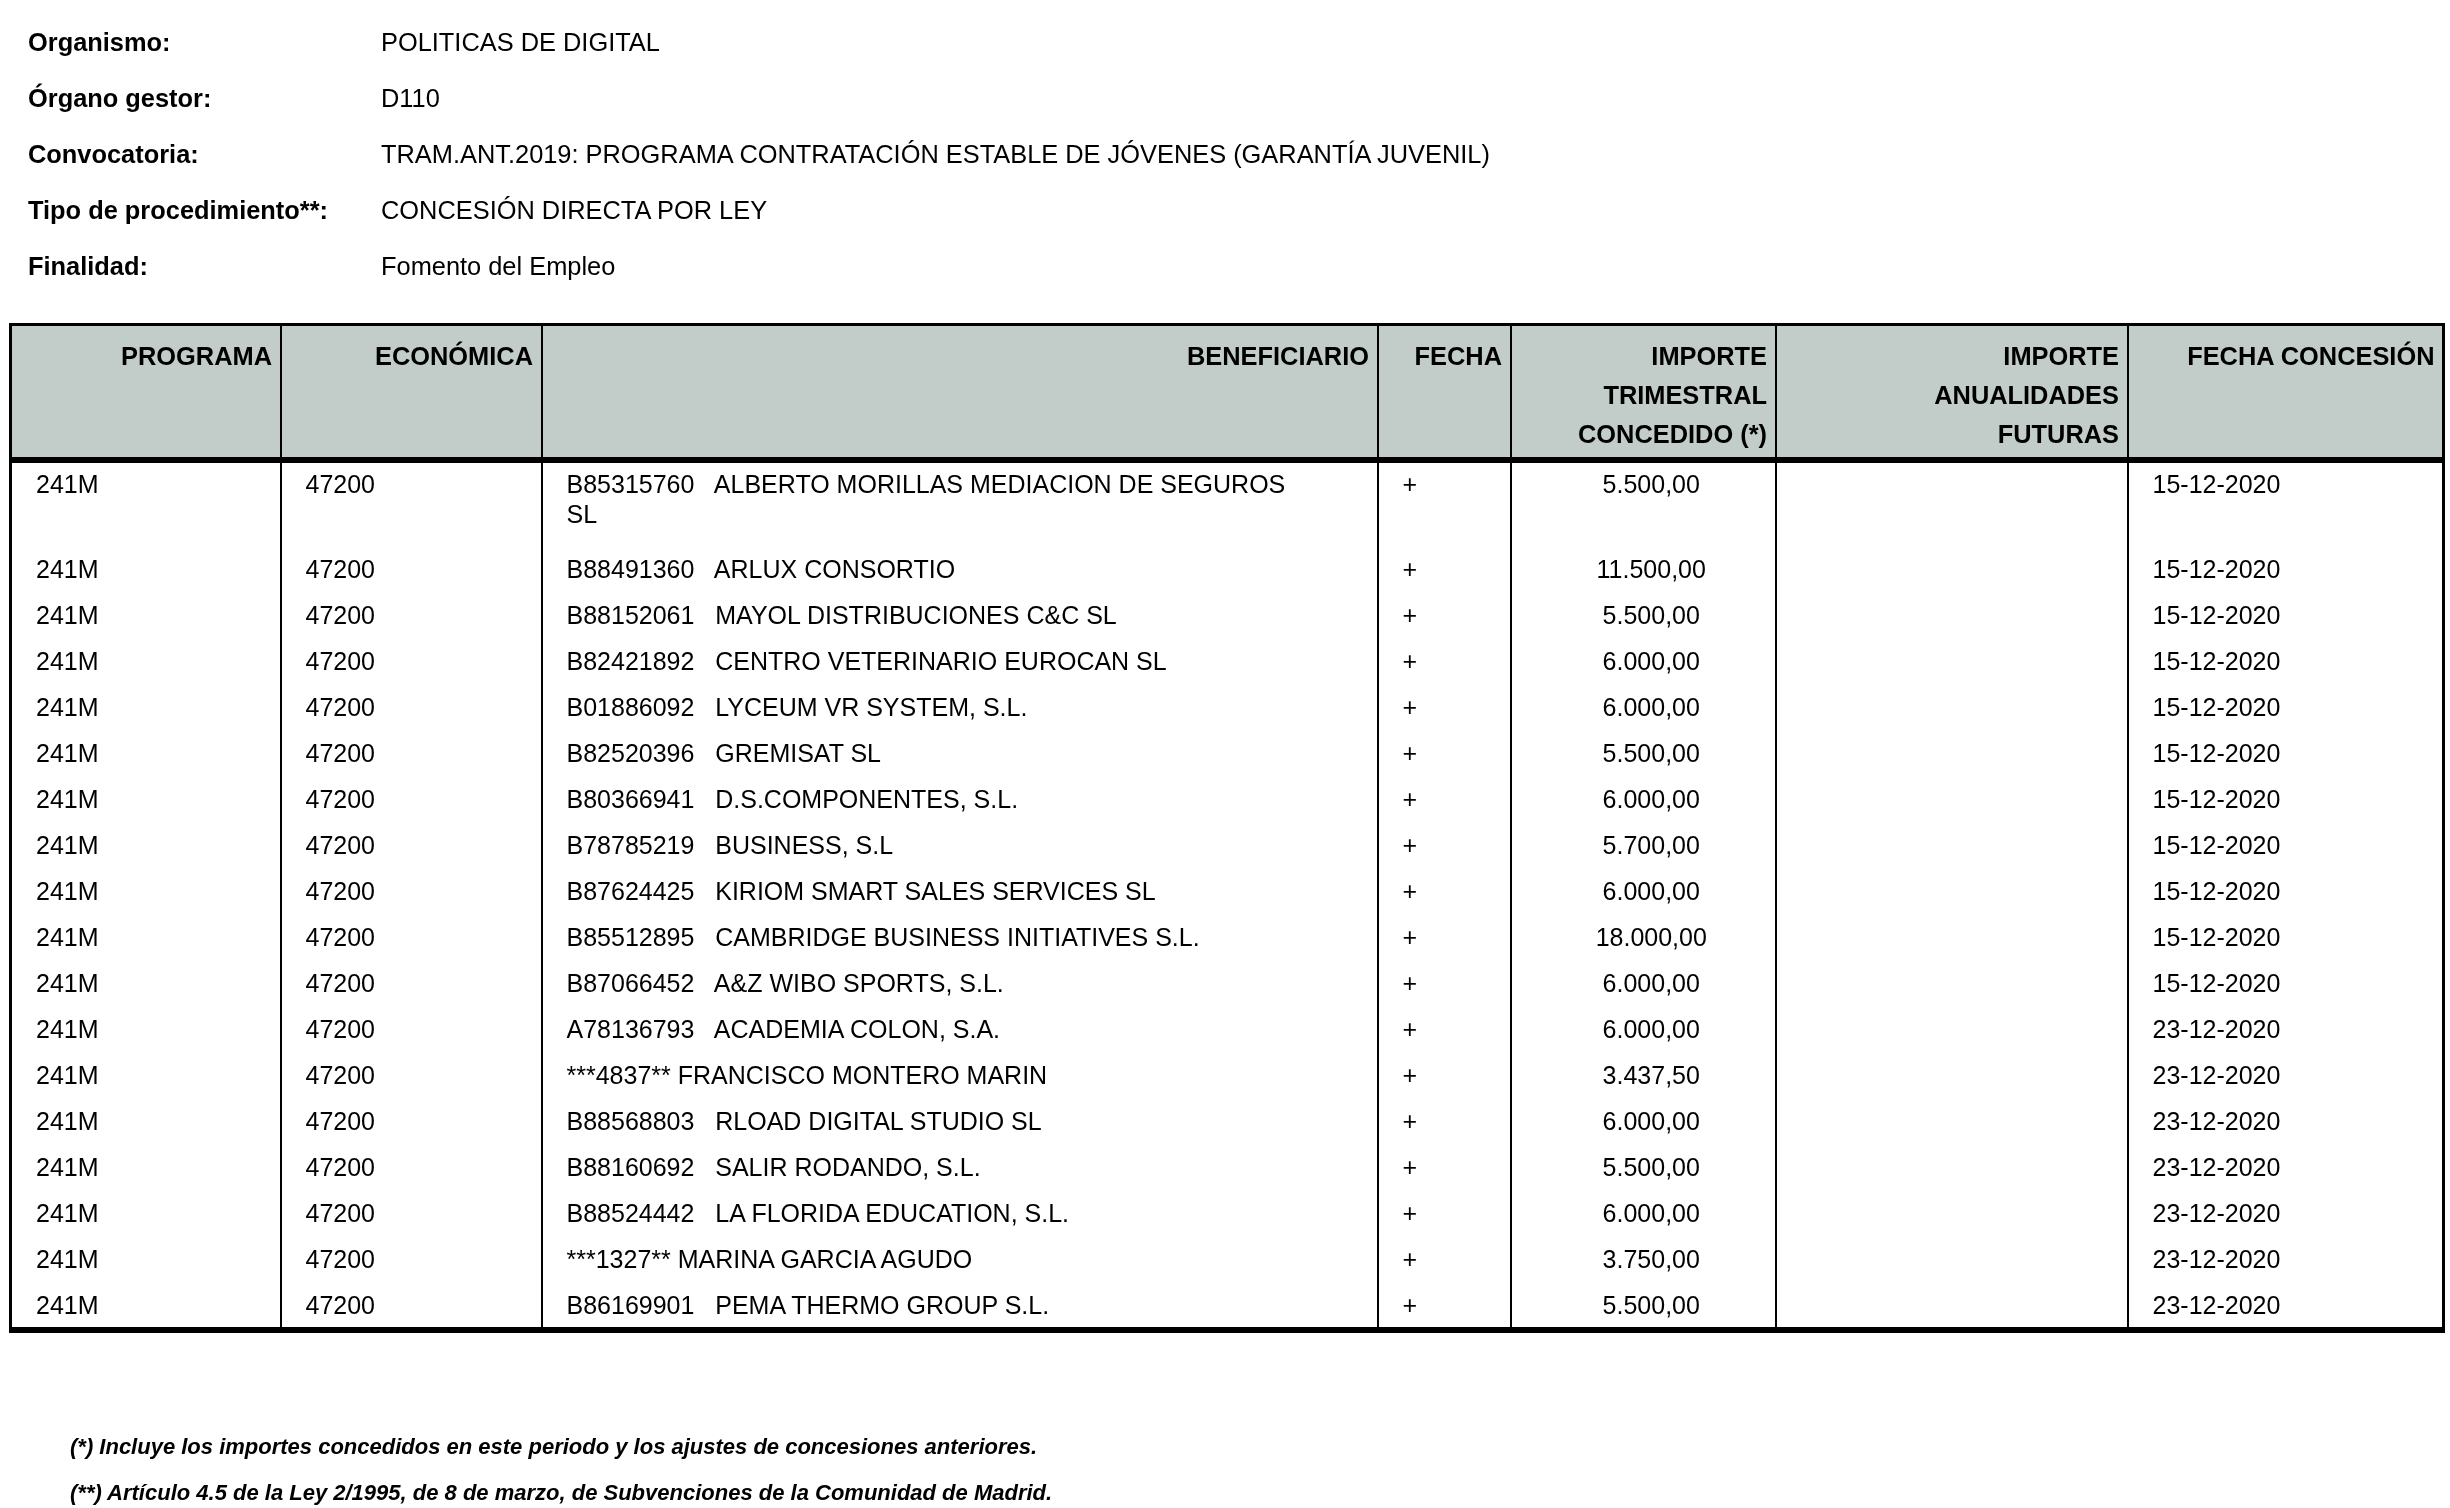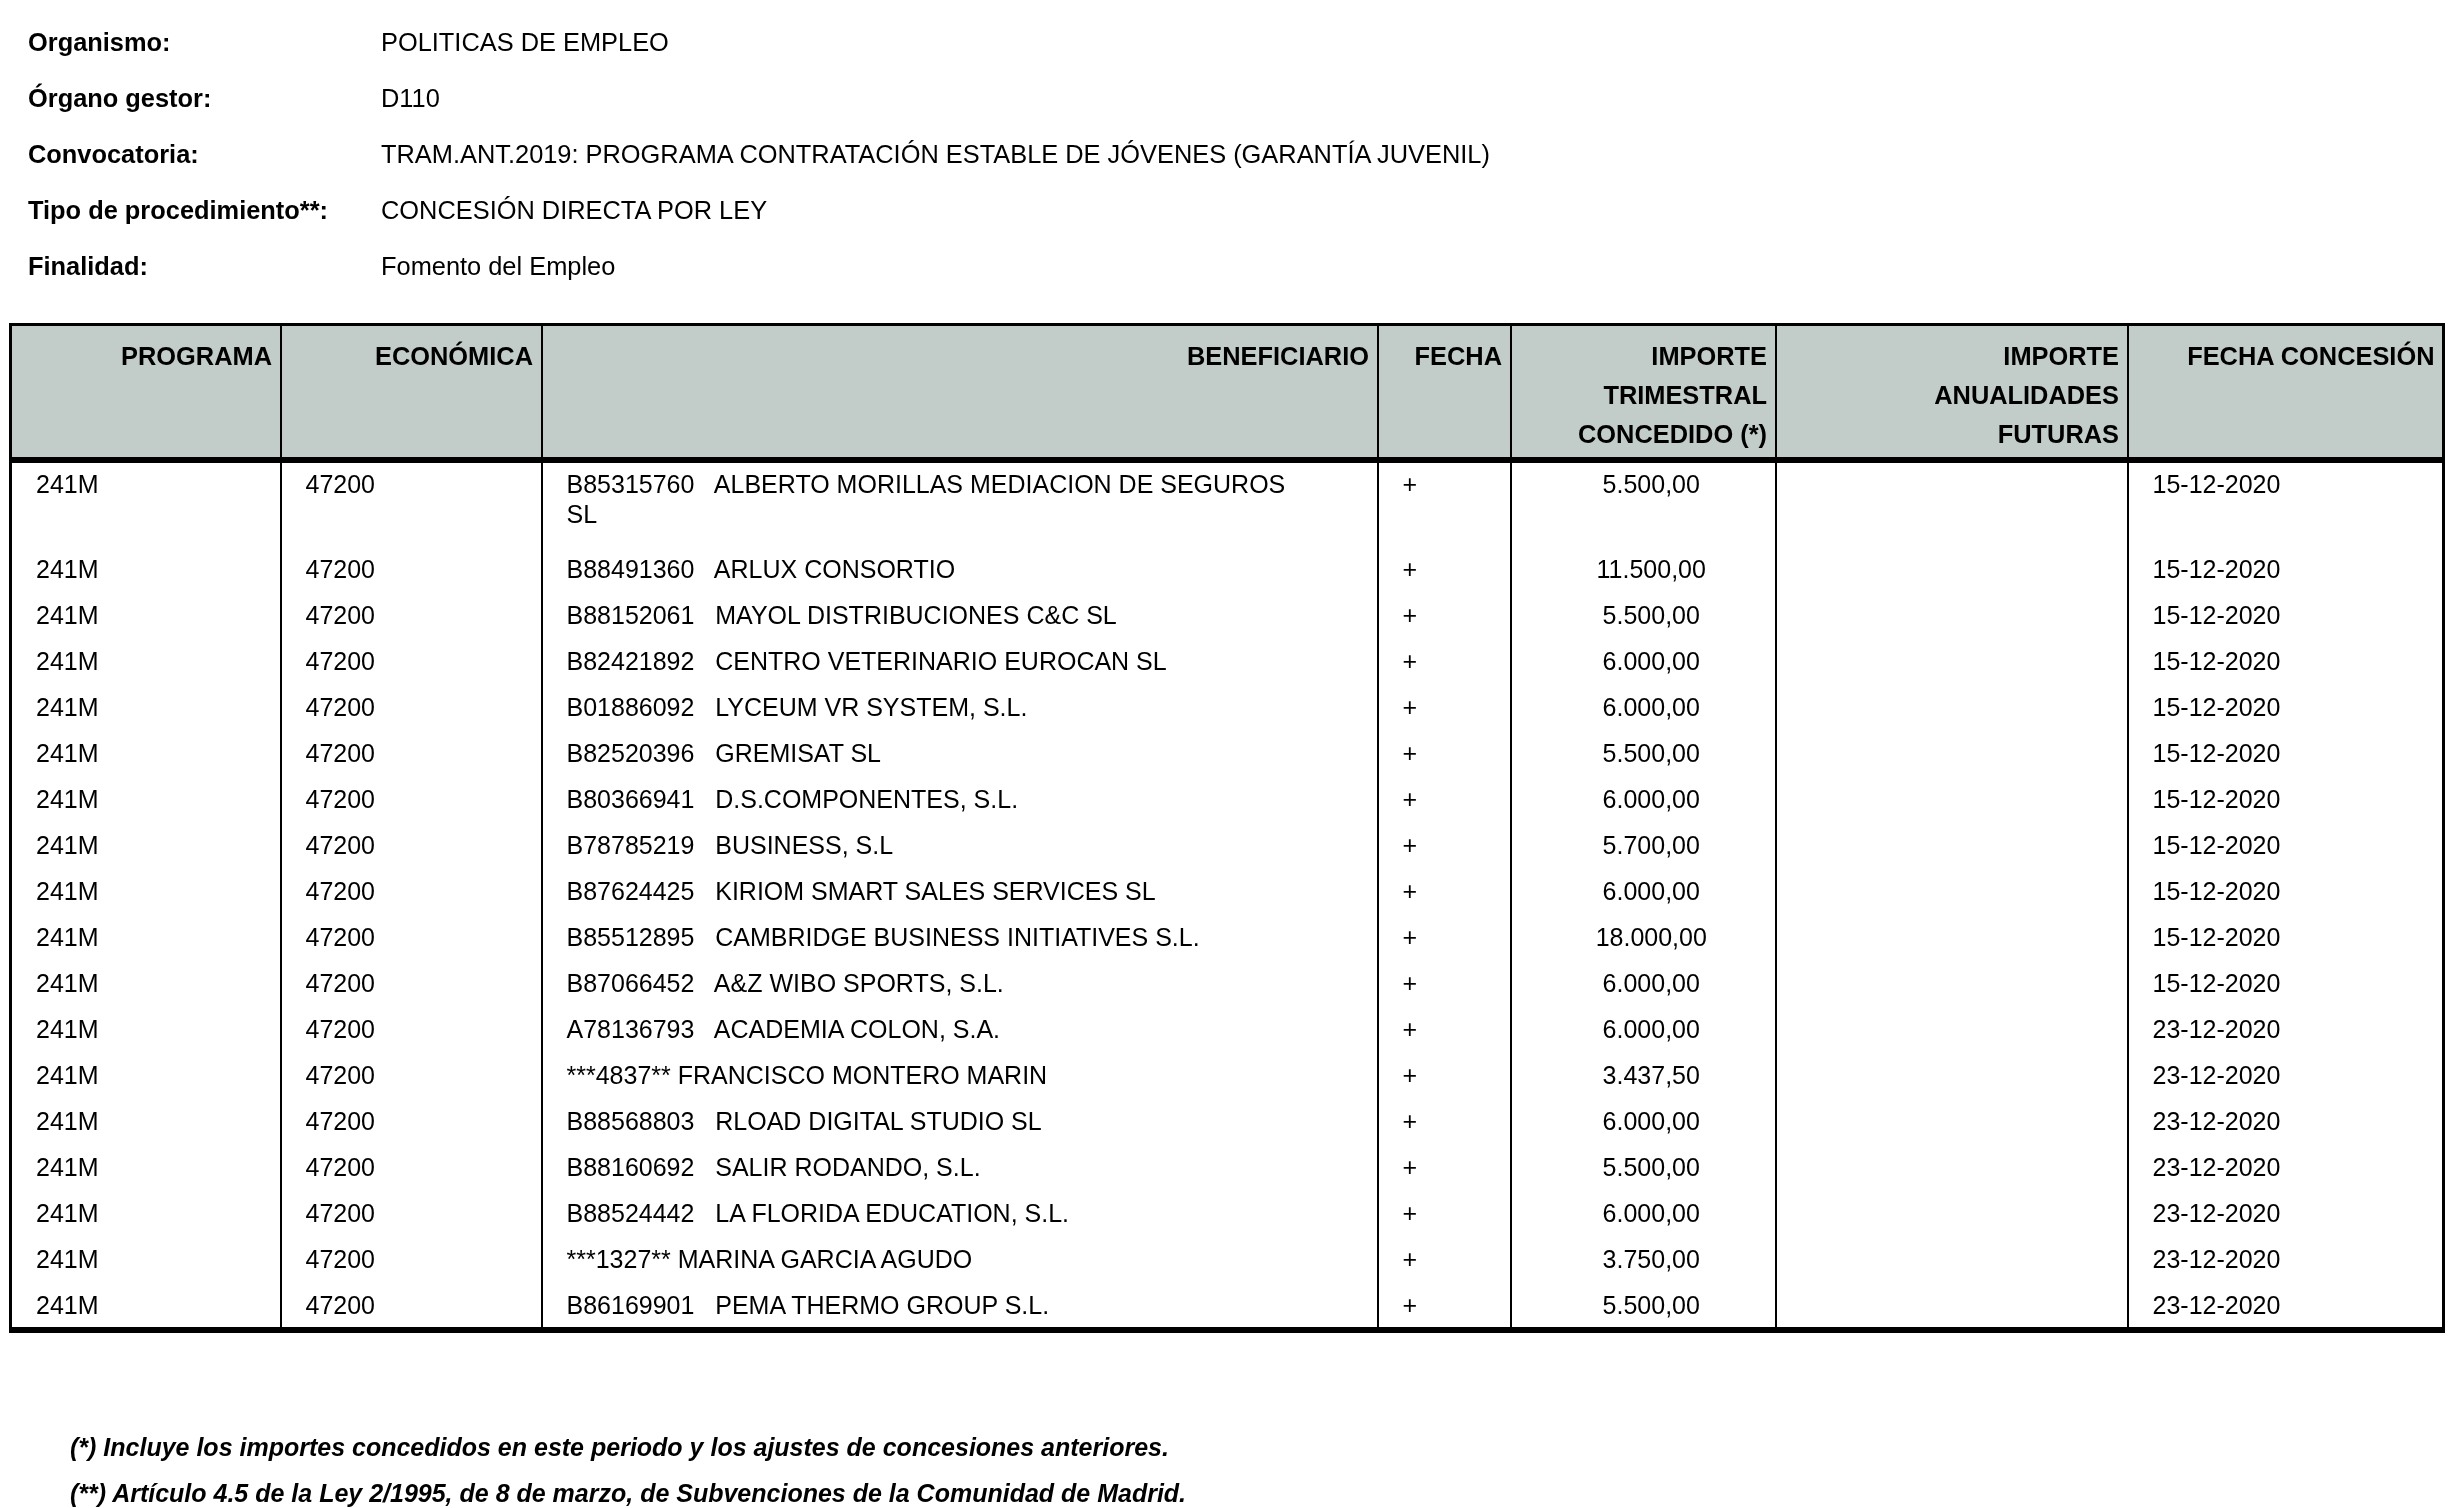--- a/index.html
+++ b/index.html
@@ -86,35 +86,35 @@
   td.col-beneficiario { white-space: pre-wrap; padding-right: 1.5px; }
   td.col-signo   { padding-left: 18px; }
   td.col-importe { text-align: center; padding-right: 12px; }
   td.col-fecha   { padding-left: 42px; }
 
   
   .notes {
     margin: 91px 0 0 70px;
   }
   .note-line {
-    font-size: 25px;
+    font-size: 22px;
     font-weight: bold;
     font-style: italic;
     line-height: 46px;
   }
 </style>
 </head>
 <body>
 
 <div class="page">
 
   <div class="meta">
     <div class="meta-row">
       <span class="meta-label">Organismo:</span>
-      <span class="meta-value">POLITICAS DE EMPLEO</span>
+      <span class="meta-value">POLITICAS DE DIGITAL</span>
     </div>
     <div class="meta-row">
       <span class="meta-label">Órgano gestor:</span>
       <span class="meta-value">D110</span>
     </div>
     <div class="meta-row">
       <span class="meta-label">Convocatoria:</span>
       <span class="meta-value">TRAM.ANT.2019: PROGRAMA CONTRATACIÓN ESTABLE DE JÓVENES (GARANTÍA JUVENIL)</span>
     </div>
     <div class="meta-row">

